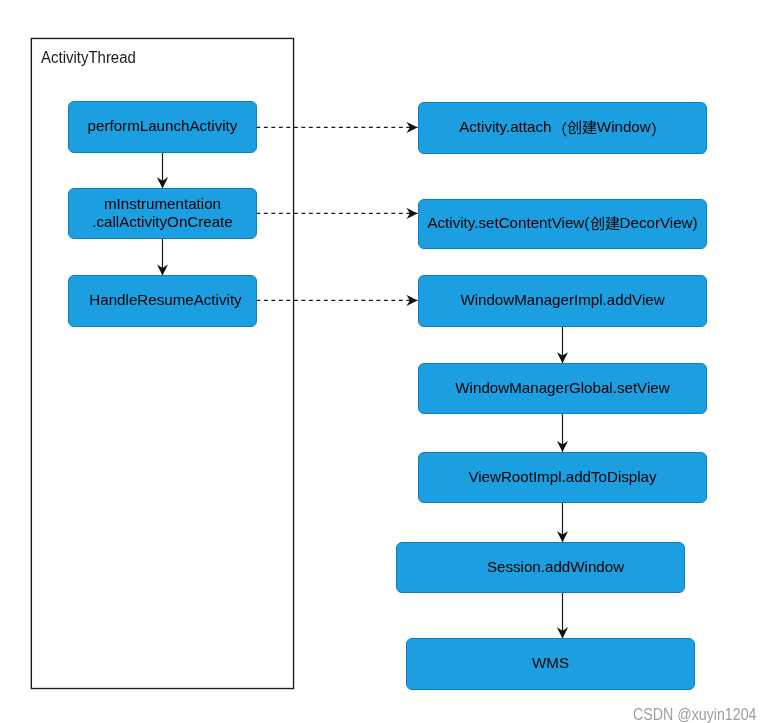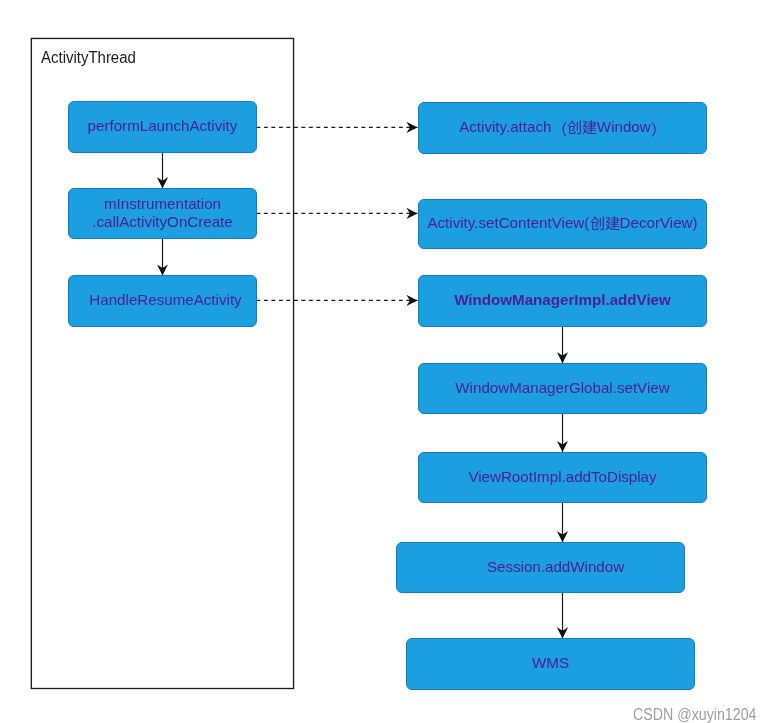--- a/index.html
+++ b/index.html
@@ -2,21 +2,21 @@
 <html><head>
 <meta charset="utf-8">
 <style>
   html,body{margin:0;padding:0;}
   body{width:771px;height:723px;background:#ffffff;
        font-family:"Liberation Sans","DejaVu Sans",sans-serif;overflow:hidden;}
   #stage{position:relative;width:771px;height:723px;margin-top:8px;}
   svg#edges{position:absolute;left:0;top:0;width:771px;height:723px;pointer-events:none;}
   .group-label{position:absolute;color:#1a1a1a;font-size:15.6px;line-height:1;white-space:nowrap;transform:scaleX(0.96);transform-origin:left top;}
   .node{position:absolute;box-sizing:border-box;border-radius:6px;background:#1C9FE0;
-        border:1px solid #0d7fc0;color:#4c1d95;display:flex;align-items:center;justify-content:center;
+        border:1px solid #0d7fc0;color:#000000;display:flex;align-items:center;justify-content:center;
         text-align:center;font-size:15.15px;line-height:1.23;white-space:pre-line;}
   .node > span{display:block;position:relative;top:-0.3px;}
   .cjk{display:inline-block;vertical-align:baseline;position:relative;height:0;overflow:visible;}
   .cjk svg{display:block;position:absolute;overflow:visible;}
   .watermark{position:absolute;color:#9e9e9e;font-size:15.8px;line-height:1;white-space:nowrap;transform:scaleX(0.9);transform-origin:left top;}
 </style>
 </head>
 <body>
 
 <div id="stage">
@@ -57,20 +57,20 @@
           </svg></span><span class="cjk" style="width: 15.15px;"><svg width="30.300" height="30.300" viewBox="-500 -1000 2000 2000" style="top: -15.15px; left: -7.575px;">
             <path d="M394 755V695H581V620H330V561H581V483H387V422H581V345H379V288H581V209H337V149H581V49H652V149H937V209H652V288H899V345H652V422H876V561H945V620H876V755H652V840H581V755ZM652 561H809V483H652ZM652 620V695H809V620ZM97 393C97 404 120 417 135 425H258C246 336 226 259 200 193C173 233 151 283 134 343L78 322C102 241 132 177 169 126C134 60 89 8 37 -30C53 -40 81 -66 92 -80C140 -43 183 7 218 70C323 -30 469 -55 653 -55H933C937 -35 951 -2 962 14C911 13 694 13 654 13C485 13 347 35 249 132C290 225 319 342 334 483L292 493L278 492H192C242 567 293 661 338 758L290 789L266 778H64V711H237C197 622 147 540 129 515C109 483 84 458 66 454C76 439 91 408 97 393Z" transform="scale(1,-1) translate(28,-62)" fill="currentColor"></path>
           </svg></span>Window<span class="cjk" style="width: 15.15px;"><svg width="30.300" height="30.300" viewBox="-500 -1000 2000 2000" style="top: -15.15px; left: -7.575px;">
             <path d="M305 380C305 575 226 734 106 856L46 825C161 706 232 558 232 380C232 202 161 54 46 -65L106 -96C226 26 305 185 305 380Z" transform="scale(1,-1) translate(28,-197)" fill="currentColor"></path>
           </svg></span></span></div>
   <div class="node" style="left:418px;top:191px;width:289px;height:49.5px;"><span>Activity.setContentView(<span class="cjk" style="width: 15.15px;"><svg width="30.300" height="30.300" viewBox="-500 -1000 2000 2000" style="top: -15.15px; left: -7.575px;">
             <path d="M838 824V20C838 1 831 -5 812 -6C792 -6 729 -7 659 -5C670 -25 682 -57 686 -76C779 -77 834 -75 867 -64C899 -51 913 -30 913 20V824ZM643 724V168H715V724ZM142 474V45C142 -44 172 -65 269 -65C290 -65 432 -65 455 -65C544 -65 566 -26 576 112C555 117 526 128 509 141C504 22 497 0 450 0C419 0 300 0 275 0C224 0 216 7 216 45V407H432C424 286 415 237 403 223C396 214 388 213 374 213C360 213 325 214 288 218C298 199 306 173 307 153C347 150 386 151 406 152C431 155 448 161 463 178C486 203 497 271 506 444C507 454 507 474 507 474ZM313 838C260 709 154 571 27 480C44 468 70 443 82 428C181 504 266 604 330 713C409 627 496 524 540 457L595 507C547 578 446 689 362 774L383 818Z" transform="scale(1,-1) translate(28,-62)" fill="currentColor"></path>
           </svg></span><span class="cjk" style="width: 15.15px;"><svg width="30.300" height="30.300" viewBox="-500 -1000 2000 2000" style="top: -15.15px; left: -7.575px;">
             <path d="M394 755V695H581V620H330V561H581V483H387V422H581V345H379V288H581V209H337V149H581V49H652V149H937V209H652V288H899V345H652V422H876V561H945V620H876V755H652V840H581V755ZM652 561H809V483H652ZM652 620V695H809V620ZM97 393C97 404 120 417 135 425H258C246 336 226 259 200 193C173 233 151 283 134 343L78 322C102 241 132 177 169 126C134 60 89 8 37 -30C53 -40 81 -66 92 -80C140 -43 183 7 218 70C323 -30 469 -55 653 -55H933C937 -35 951 -2 962 14C911 13 694 13 654 13C485 13 347 35 249 132C290 225 319 342 334 483L292 493L278 492H192C242 567 293 661 338 758L290 789L266 778H64V711H237C197 622 147 540 129 515C109 483 84 458 66 454C76 439 91 408 97 393Z" transform="scale(1,-1) translate(28,-62)" fill="currentColor"></path>
           </svg></span>DecorView)</span></div>
-  <div class="node" style="left:418px;top:267.3px;width:289px;height:51.5px;font-weight:bold;"><span>WindowManagerImpl.addView</span></div>
+  <div class="node" style="left:418px;top:267.3px;width:289px;height:51.5px;"><span>WindowManagerImpl.addView</span></div>
   <div class="node" style="left:418px;top:355px;width:289px;height:50.5px;justify-content:center;"><span>WindowManagerGlobal.setView</span></div>
   <div class="node" style="left:418px;top:443.8px;width:289px;height:50.9px;"><span>ViewRootImpl.addToDisplay</span></div>
   <div class="node" style="left:396px;top:534px;width:289px;height:50.7px;padding-left:30px;"><span>Session.addWindow</span></div>
   <div class="node" style="left:406px;top:630.2px;width:289px;height:51.5px;"><span>WMS</span></div>
 
   <div class="watermark" style="left:633px;top:699.2px;">CSDN @xuyin1204</div>
 </div>
 
 </body></html>

